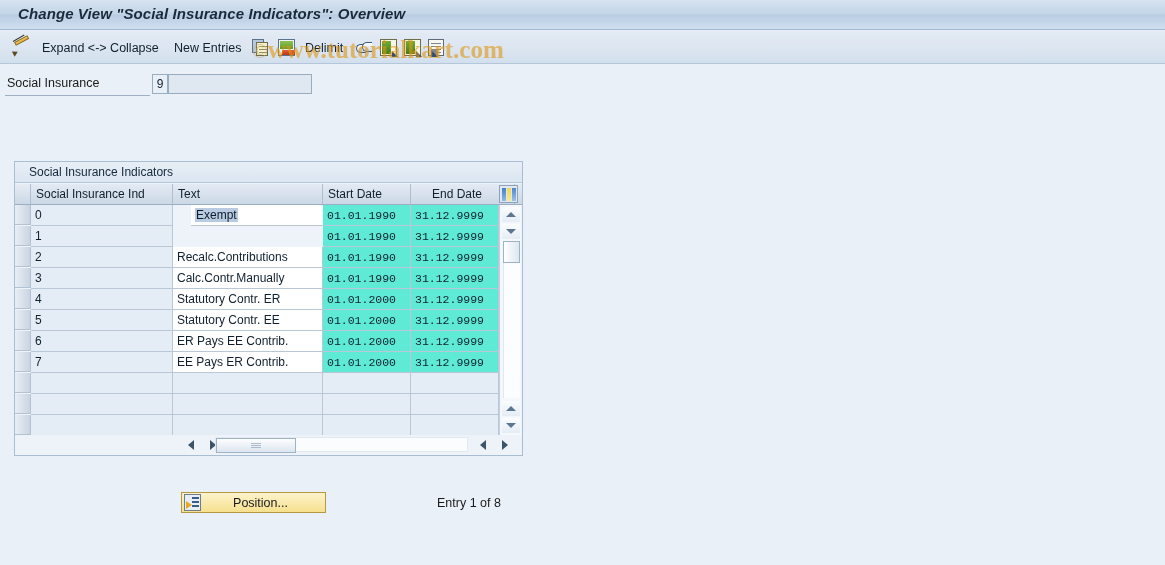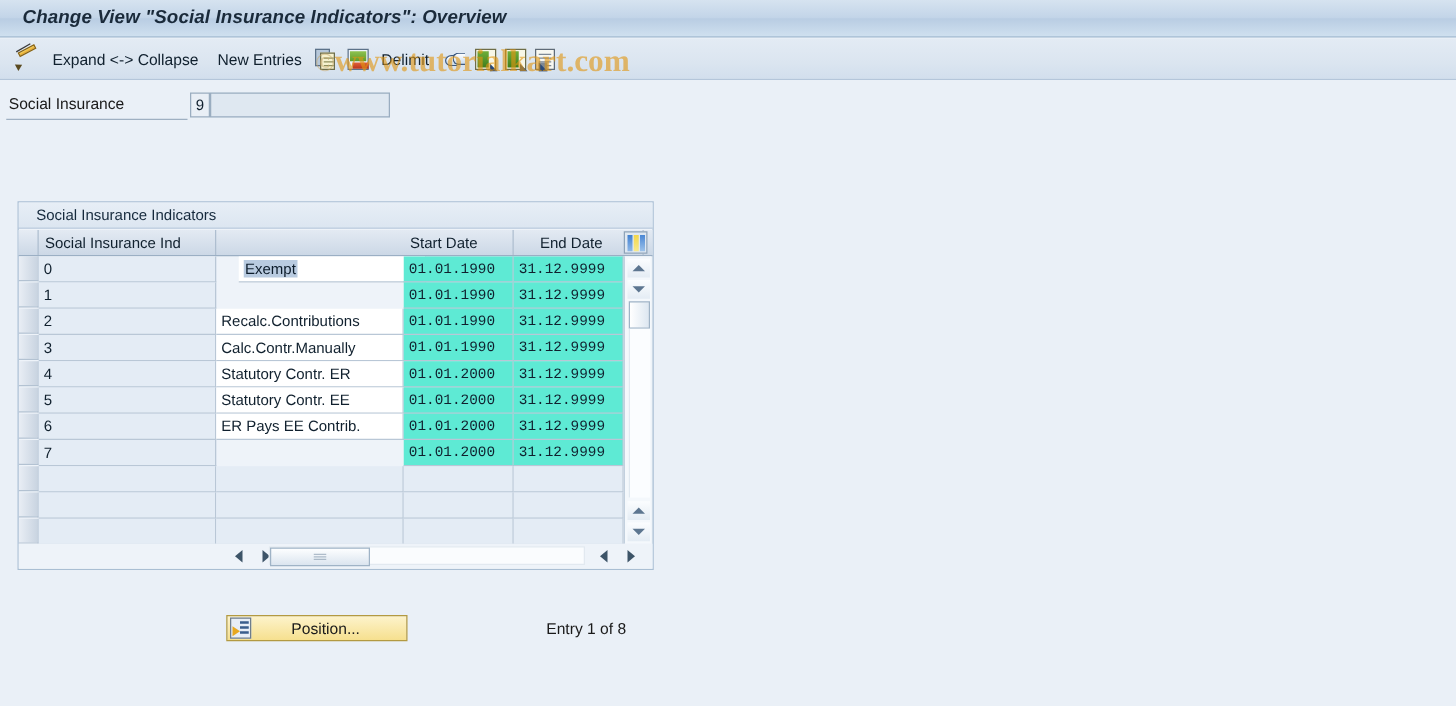--- a/index.html
+++ b/index.html
@@ -451,20 +451,21 @@
 
     <div class="tb-caption">
       <span>Social Insurance Indicators</span>
     </div>
 
     <div class="grid">
 
       <div class="ghead">
         <div class="hsel"></div>
         <div class="hcell" style="left:16px;  width:142px;">Social Insurance Ind</div>
+        <div class="hcell" style="left:158px; width:150px;">Text</div>
         <div class="hcell" style="left:308px; width:88px;">Start Date</div>
         <div class="hcell" style="left:412px; width:88px;">End Date</div>
         <div class="tbl-settings">
           <span class="col c1"></span>
             <span class="col c2"></span>
             <span class="col c3"></span>
         </div>
       </div>
 
       <div class="gbody">
@@ -522,20 +523,21 @@
           <div class="sel"></div>
           <div class="cell k" style="left:16px;  width:142px;">6</div>
           <div class="cell t" style="left:158px; width:150px;">ER Pays EE Contrib.</div>
           <div class="cell d" style="left:308px; width:88px;">01.01.2000</div>
           <div class="cell d" style="left:396px; width:88px;">31.12.9999</div>
         </div>
 
         <div class="grow">
           <div class="sel"></div>
           <div class="cell k" style="left:16px;  width:142px;">7</div>
+          <div class="cell t" style="left:158px; width:150px;">EE Pays ER Contrib.</div>
           <div class="cell d" style="left:308px; width:88px;">01.01.2000</div>
           <div class="cell d" style="left:396px; width:88px;">31.12.9999</div>
         </div>
 
         <div class="grow">
           <div class="sel"></div>
           <div class="cell e" style="left:16px;  width:142px;"></div>
           <div class="cell e" style="left:158px; width:150px;"></div>
           <div class="cell de" style="left:308px; width:88px;"></div>
           <div class="cell de" style="left:396px; width:88px;"></div>

